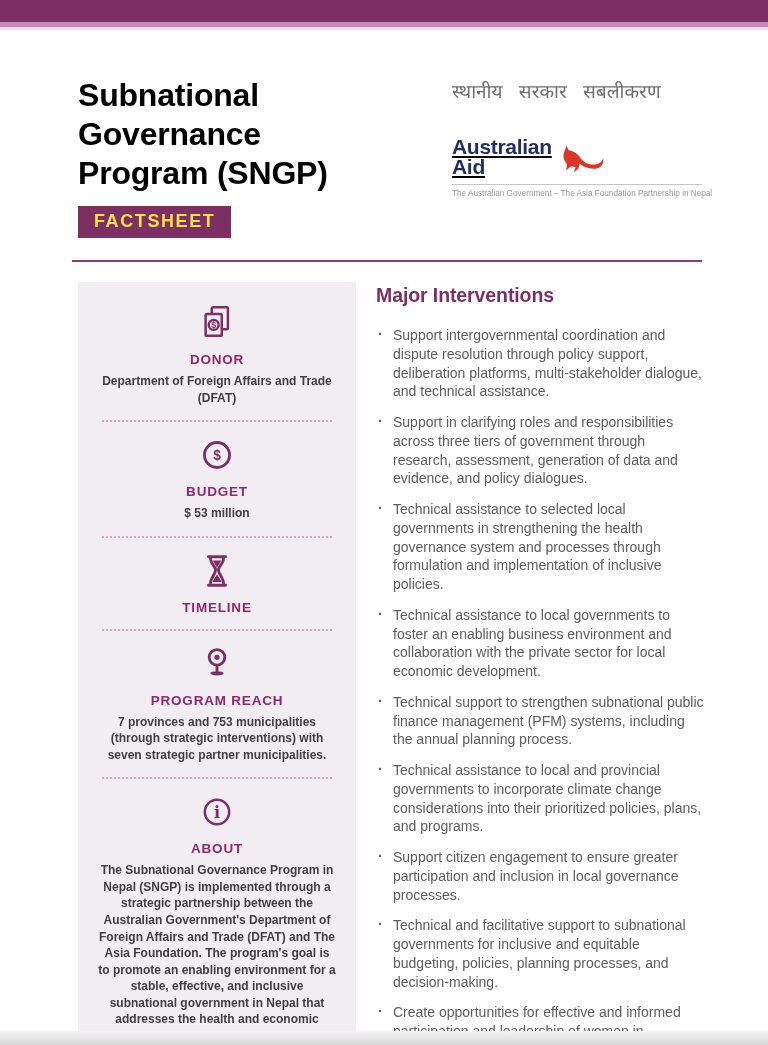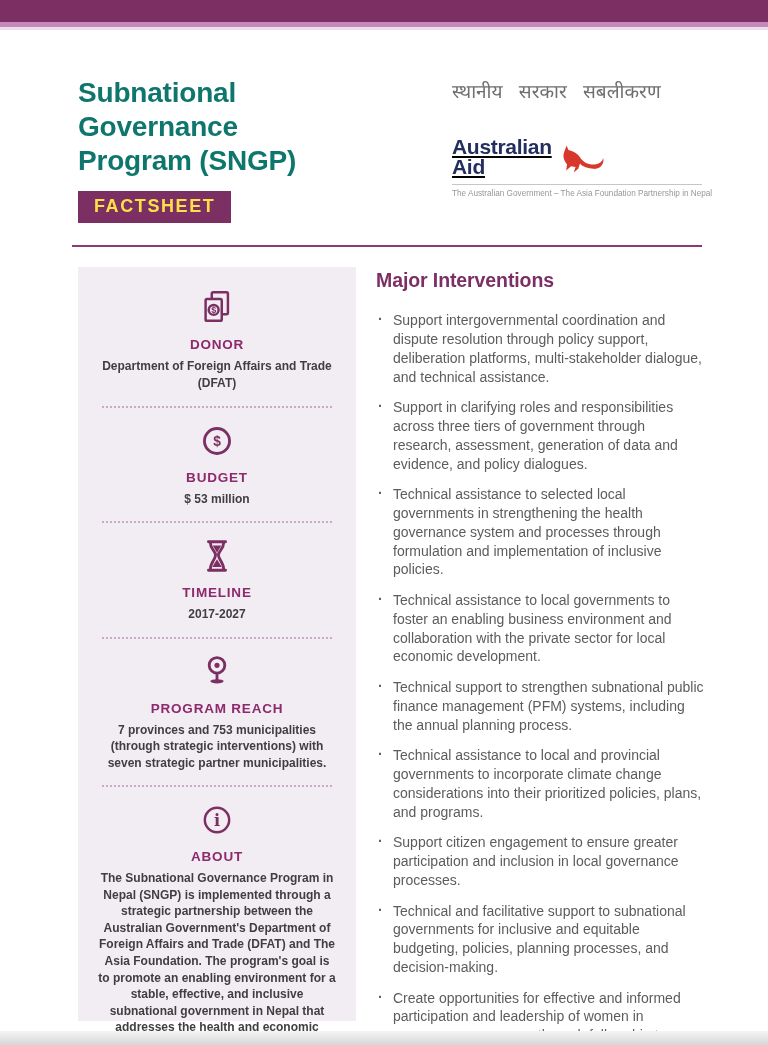--- a/index.html
+++ b/index.html
@@ -13,21 +13,21 @@
     margin:0 auto;
   }
   
   .topbar   { height:22px; background:#7b2f63; }
   .topstrip1{ height:5px;  background:#c489b8; }
   .topstrip2{ height:3px;  background:#eedded; }
 
   
   .header { display:flex; justify-content:space-between; padding:46px 66px 0 78px; }
   .page-title {
-    width:262px; color:#0f766e; font-size:28px; font-weight:bold;
+    width:262px; color:#000000; font-size:32px; font-weight:bold;
     line-height:1.22; letter-spacing:-0.2px;
   }
   .badge {
     display:inline-block; margin-top:13px; background:#7b2f63; color:#fde047;
     font-size:18px; font-weight:bold; letter-spacing:1.6px; padding:5px 16px 6px;
   }
   .header-right { width:250px; padding-top:2px; }
   .nepali { font-size:19px; color:#6e6e6e; word-spacing:11px; margin-bottom:15px; white-space:nowrap; }
   .logos-row { display:flex; justify-content:space-between; align-items:flex-end; margin-bottom:7px; min-height:58px;text-decoration:underline; }
   .ausaid { display:flex; align-items:flex-end; }
@@ -147,21 +147,20 @@
             <g stroke="#7b2f63" stroke-width="3" fill="none" stroke-linecap="round">
               <path d="M11 5h18M11 35h18"></path>
               <path d="M13 6c0 7 5.5 8.5 5.5 13S13 27 13 34"></path>
               <path d="M27 6c0 7-5.5 8.5-5.5 13S27 27 27 34"></path>
             </g>
             <path d="M15.5 9h9L20 16.5Z" fill="#7b2f63"></path>
             <path d="M20 23.5l5 8H15Z" fill="#7b2f63"></path>
           </svg>
         </span>
         <div class="side-label">TIMELINE</div>
-        <div class="side-text">2017-2027</div>
       </div>
 
       <hr class="dotted-div">
 
       <div class="side-section">
         <span class="icon">
           <svg viewBox="0 0 40 40" aria-hidden="true">
             <circle cx="20" cy="13" r="8.2" stroke="#7b2f63" stroke-width="3" fill="none"></circle>
             <circle cx="20" cy="13" r="2.7" fill="#7b2f63"></circle>
             <path d="M20 22v5.5" stroke="#7b2f63" stroke-width="3" stroke-linecap="round"></path>

